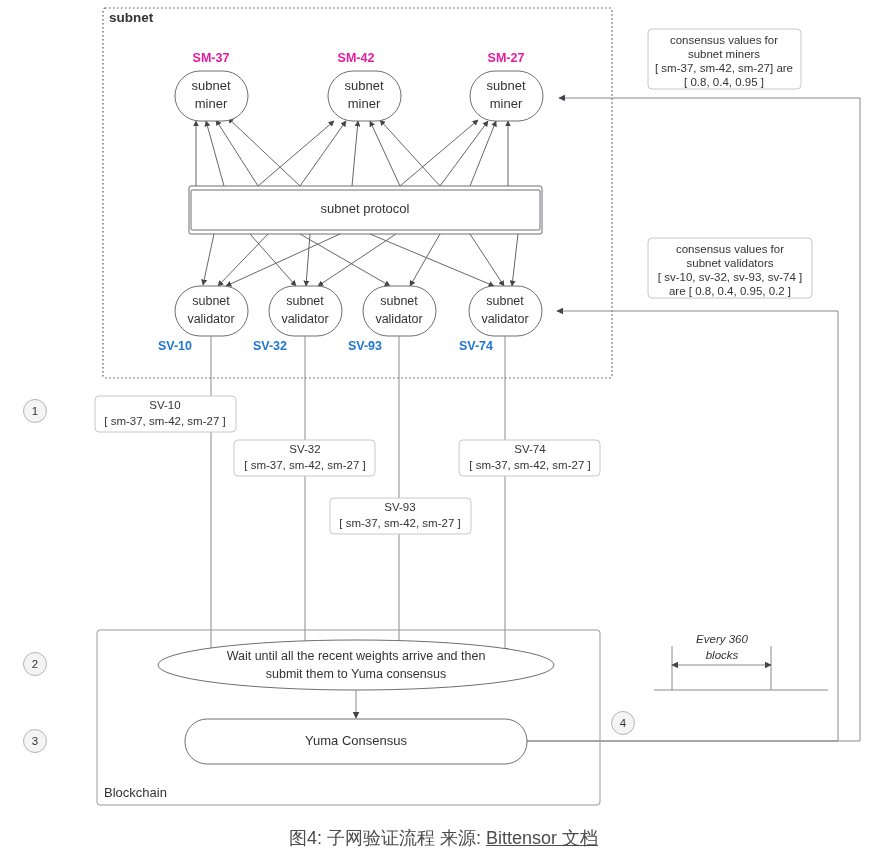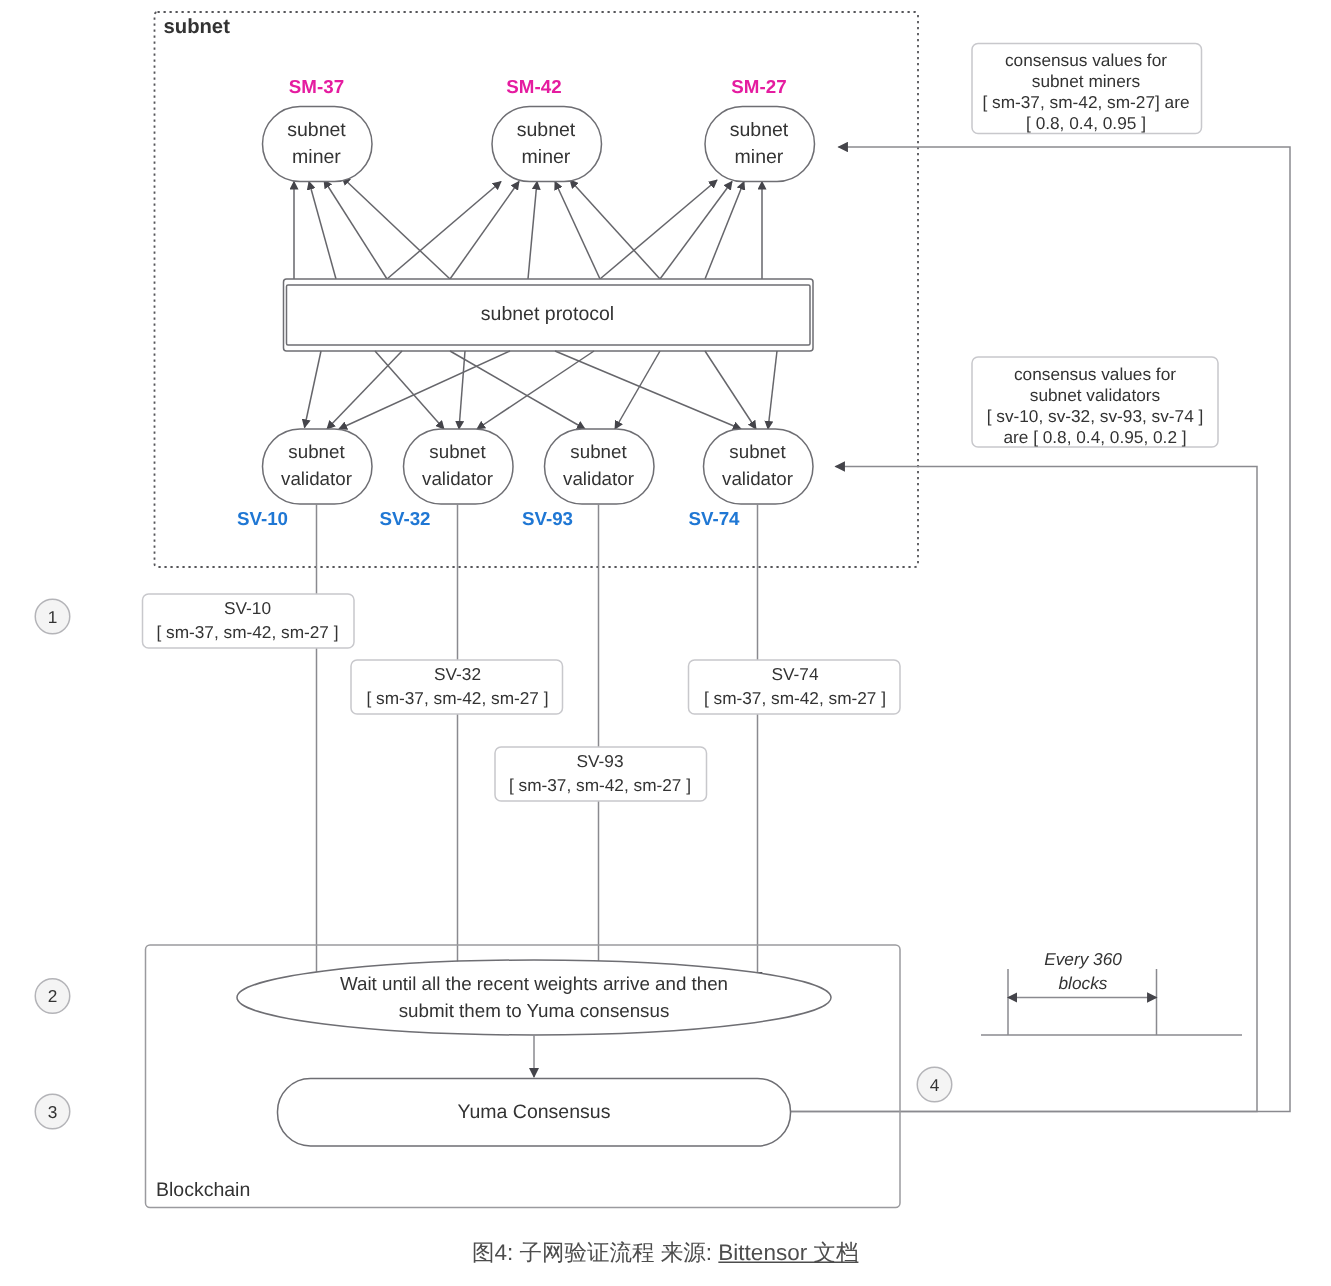--- a/index.html
+++ b/index.html
@@ -125,21 +125,21 @@
     stroke: #b4b4b8;
     stroke-width: 1;
   }
   #caption {
     position: absolute;
     left: 0;
     top: 826px;
     width: 887px;
     text-align: center;
     font-family: "Liberation Sans", "DejaVu Sans", sans-serif;
-    font-size: 15px;
+    font-size: 18px;
     color: #4d4d4d;
   }
   #caption .src-link {
     text-decoration: underline;
     color: #4d4d4d;
   }
 </style>
 </head>
 <body>
 

